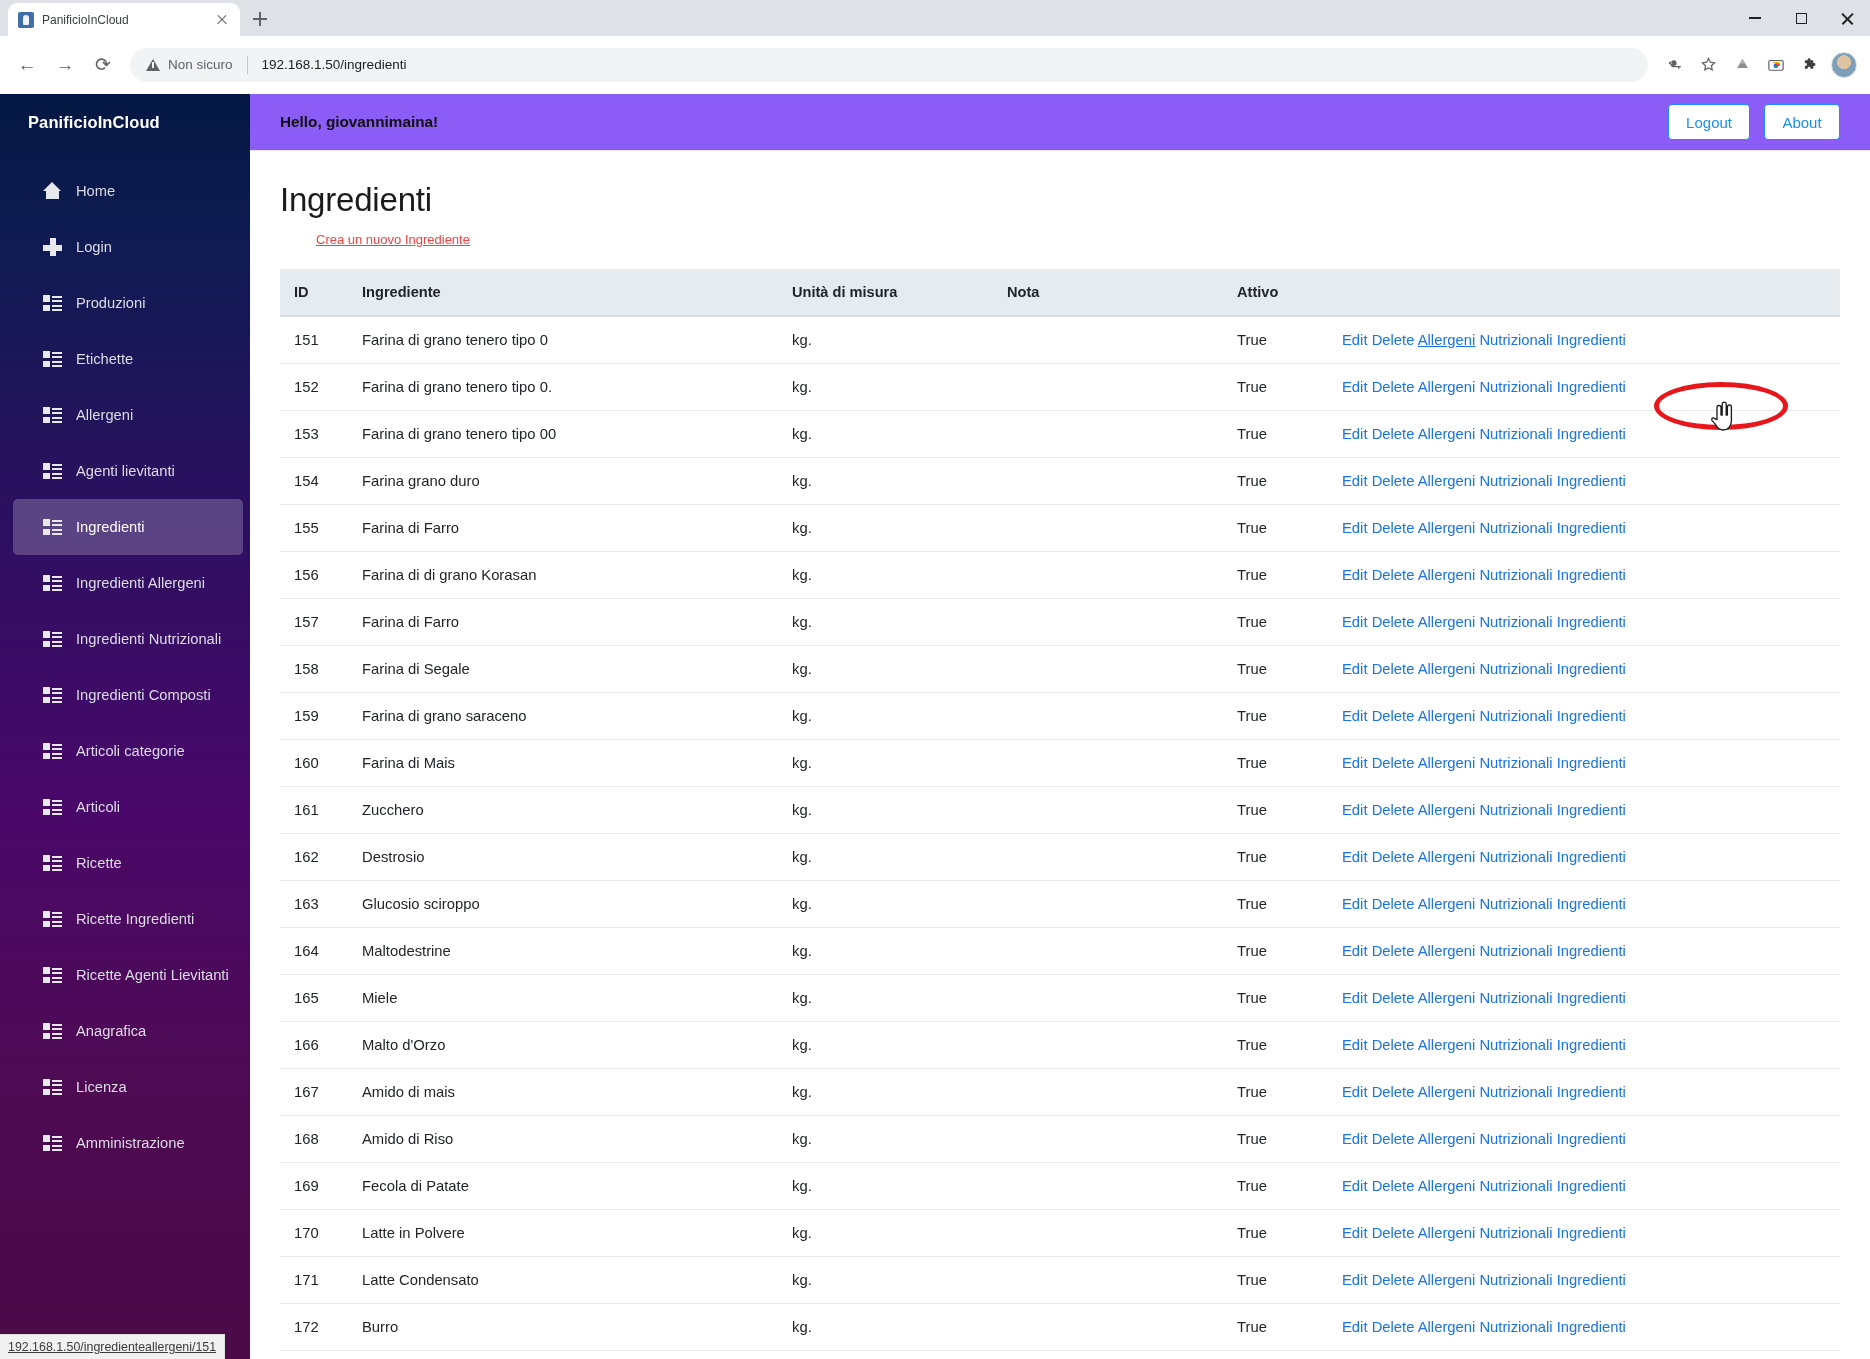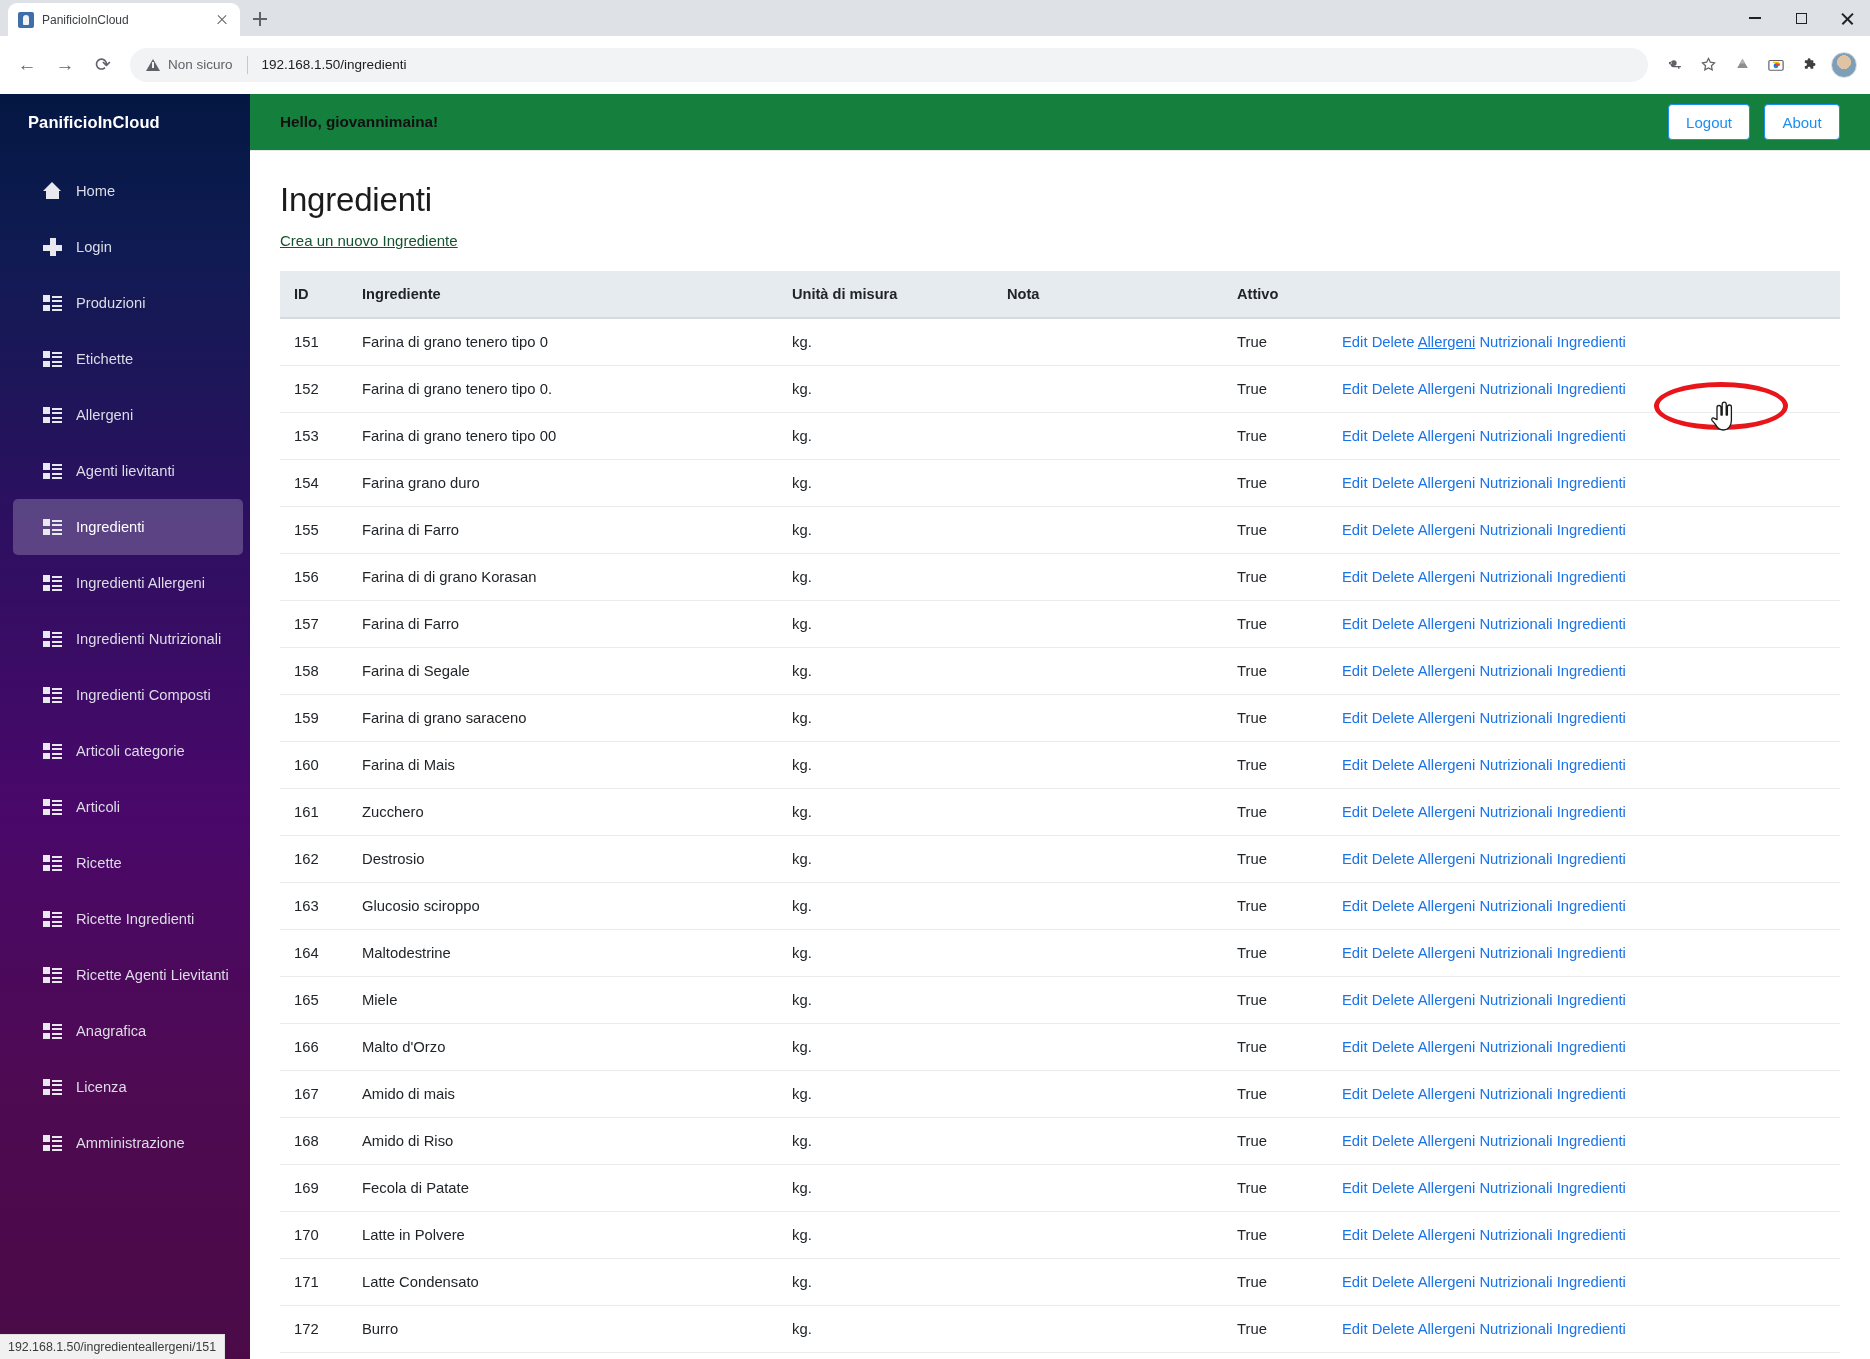--- a/index.html
+++ b/index.html
@@ -138,37 +138,37 @@
     border-bottom: 9px solid #e8e8ef;
   }
   .ic-home .base {
     position: absolute; left: 3px; top: 7px; width: 13px; height: 9px; background: #e8e8ef;
   }
   .ic-plus .h { position: absolute; left: 0; top: 5.5px; width: 19px; height: 6px; background: #e8e8ef; }
   .ic-plus .v { position: absolute; left: 6.5px; top: -1px; width: 6px; height: 18px; background: #e8e8ef; }
 
   .content { flex: 1; position: relative; background: #fff; overflow: hidden; }
   .apptop {
-    height: 57px; background: #15803d; border-bottom: 1px solid #e6e6e6;
+    height: 57px; background: #8b5cf6; border-bottom: 1px solid #e6e6e6;
     display: flex; align-items: center; padding: 0 30px;
   }
   .greeting { font-size: 15.3px; font-weight: bold; color: #111; }
   .topspacer { flex: 1; }
   .btn-outline {
     height: 36px; min-width: 76px; padding: 0 17px;
     border: 1px solid #1b8ef2; border-radius: 4px; background: #fff;
     color: #1b8ef2; font-size: 15px; display: flex; align-items: center; justify-content: center;
     margin-left: 14px; font-family: "Liberation Sans", sans-serif;
   }
 
   .page { padding: 30px 30px 0 30px; }
   h1.title { font-size: 33px; font-weight: normal; color: #1b1b1b; letter-spacing: -.2px; }
   .create-link {
     display: inline-block; margin-top: 13px; margin-bottom: 22px;
-    color: #14532d; font-size: 15px;
+    color: #ef4444; font-size: 13px; margin-left: 36px;
   }
 
   table.grid { width: 100%; border-collapse: collapse; }
   table.grid thead th {
     background: #e6ebef; text-align: left; font-size: 14.6px; font-weight: bold;
     color: #212529; padding: 15px 0 15px 0; border-bottom: 2px solid #d5dbe0;
   }
   table.grid tbody td {
     font-size: 14.8px; color: #212529; padding: 15px 0;
     border-bottom: 1px solid #e9ecef;
@@ -189,21 +189,21 @@
     width: 134px; height: 48px;
     border: 5px solid #e8161b; border-radius: 50%;
     pointer-events: none; z-index: 40;
   }
   .hand-cursor { position: absolute; left: 1459px; top: 307px; z-index: 41; }
 
   .statusbar {
     position: absolute; left: 0; bottom: 0; height: 25px;
     background: #f1f1f1; border-top: 1px solid #e0e0e0; border-right: 1px solid #e0e0e0;
     display: flex; align-items: center; padding: 0 8px;
-    font-size: 12.4px; color: #3b3b3b; z-index: 60;
+    font-size: 12.4px; color: #3b3b3b; z-index: 60; text-decoration: underline;
   }
 </style>
 </head>
 <body>
 
 <div class="browser">
 
   <div class="tabstrip">
     <div class="tab">
       <div class="tab-favicon"></div>

